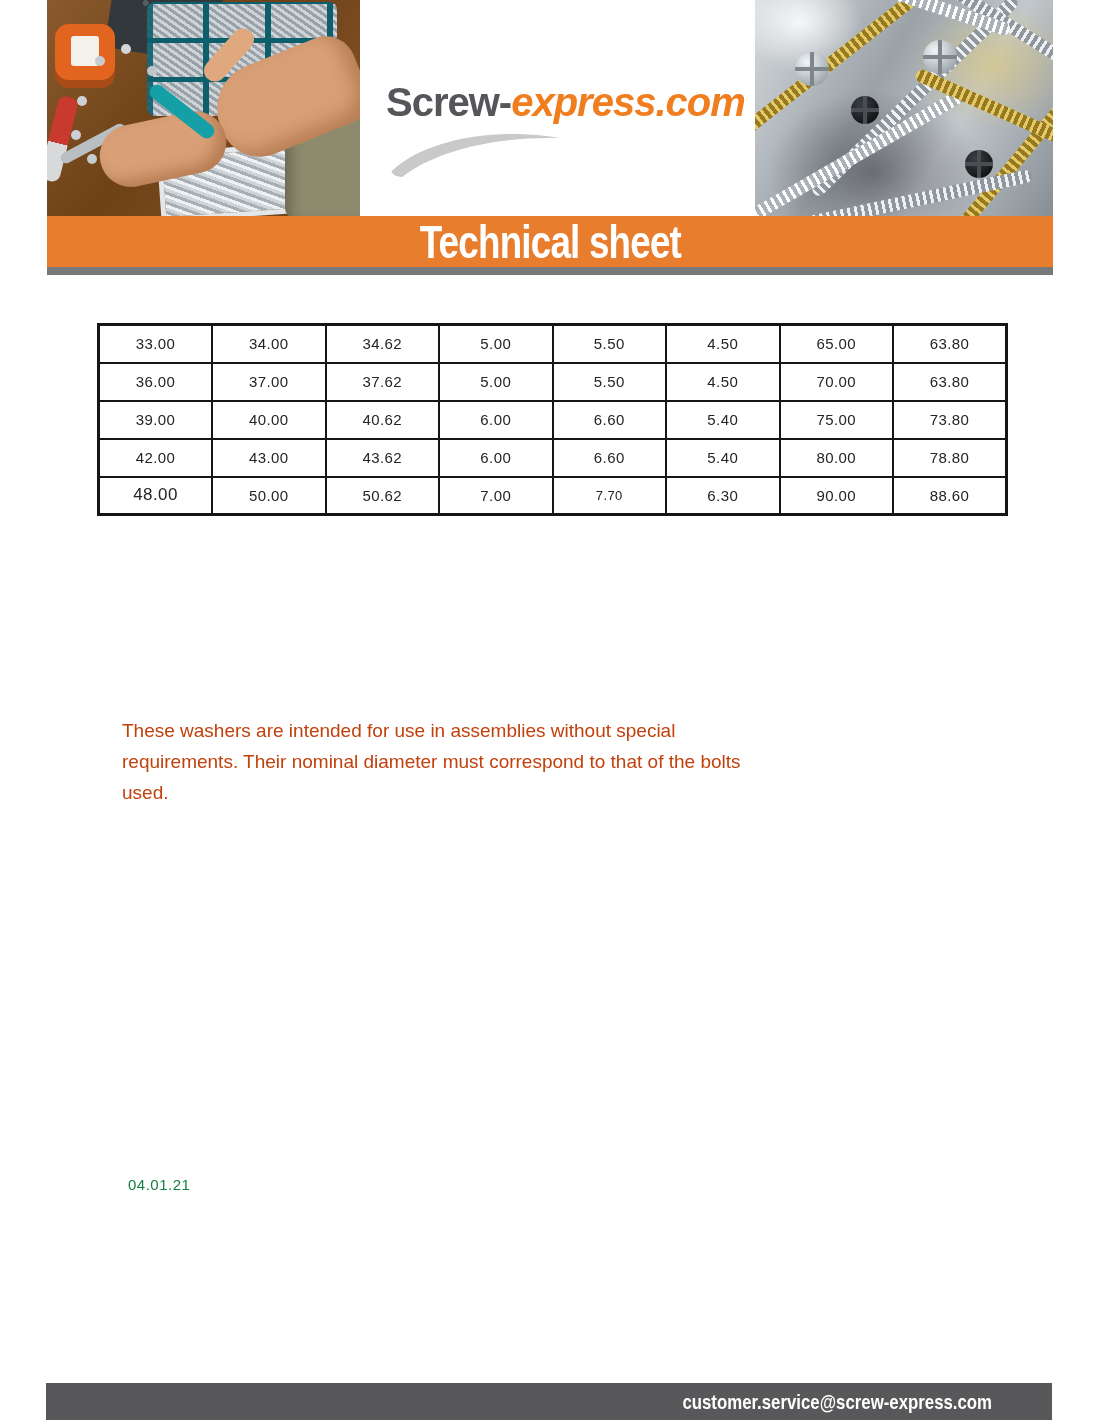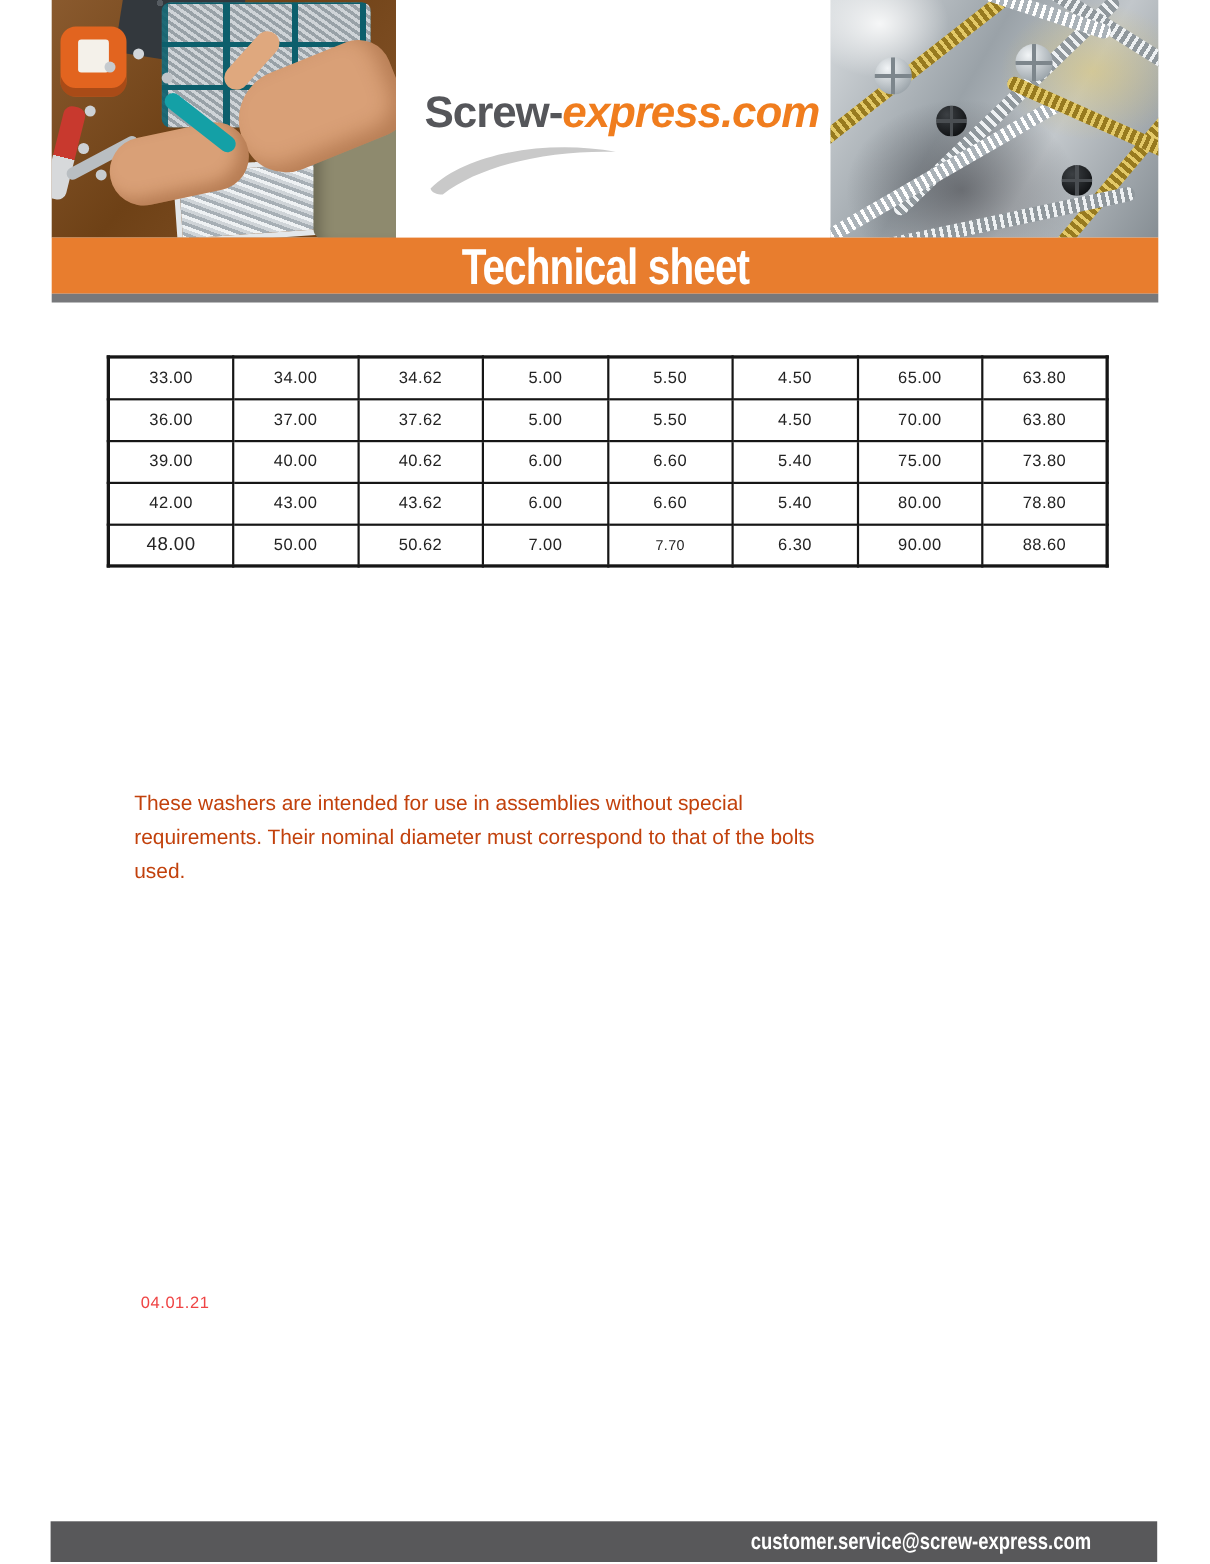--- a/index.html
+++ b/index.html
@@ -74,21 +74,21 @@
   .spec-table tr:nth-child(5) td:nth-child(5) { font-size:13px; }
   .spec-table tr:nth-child(6) td:nth-child(4) { font-size:13.5px; }
   .spec-table tr:nth-child(6) td:nth-child(5) { font-size:13px; }
   .spec-table tr:nth-child(7) td:nth-child(6) { font-size:13px; }
   .spec-table tr:nth-child(7) td:nth-child(7) { font-size:16px; }
 
   
   .para { position:absolute; left:122px; width:790px; font-size:19px; line-height:31px; color:#c2410c; white-space:pre-line; }
   .para-1 { top:696px; }
   .para-2 { top:826px; }
-  .doc-date { position:absolute; left:128px; top:1176px; font-size:15px; color:#ef4444; letter-spacing:.5px; }
+  .doc-date { position:absolute; left:128px; top:1176px; font-size:15px; color:#15803d; letter-spacing:.5px; }
 
   
   .footer-bar { position:absolute; left:46px; top:1383px; width:1006px; height:37px; background:#58585A; display:flex; align-items:center; justify-content:flex-end; padding-right:60px; }
   .footer-email { color:#ffffff; font-weight:700; font-size:21px; transform:scaleX(.8); transform-origin:right center; letter-spacing:0; text-decoration:none; }
 </style>
 </head>
 <body>
 
 <div class="page">
 

